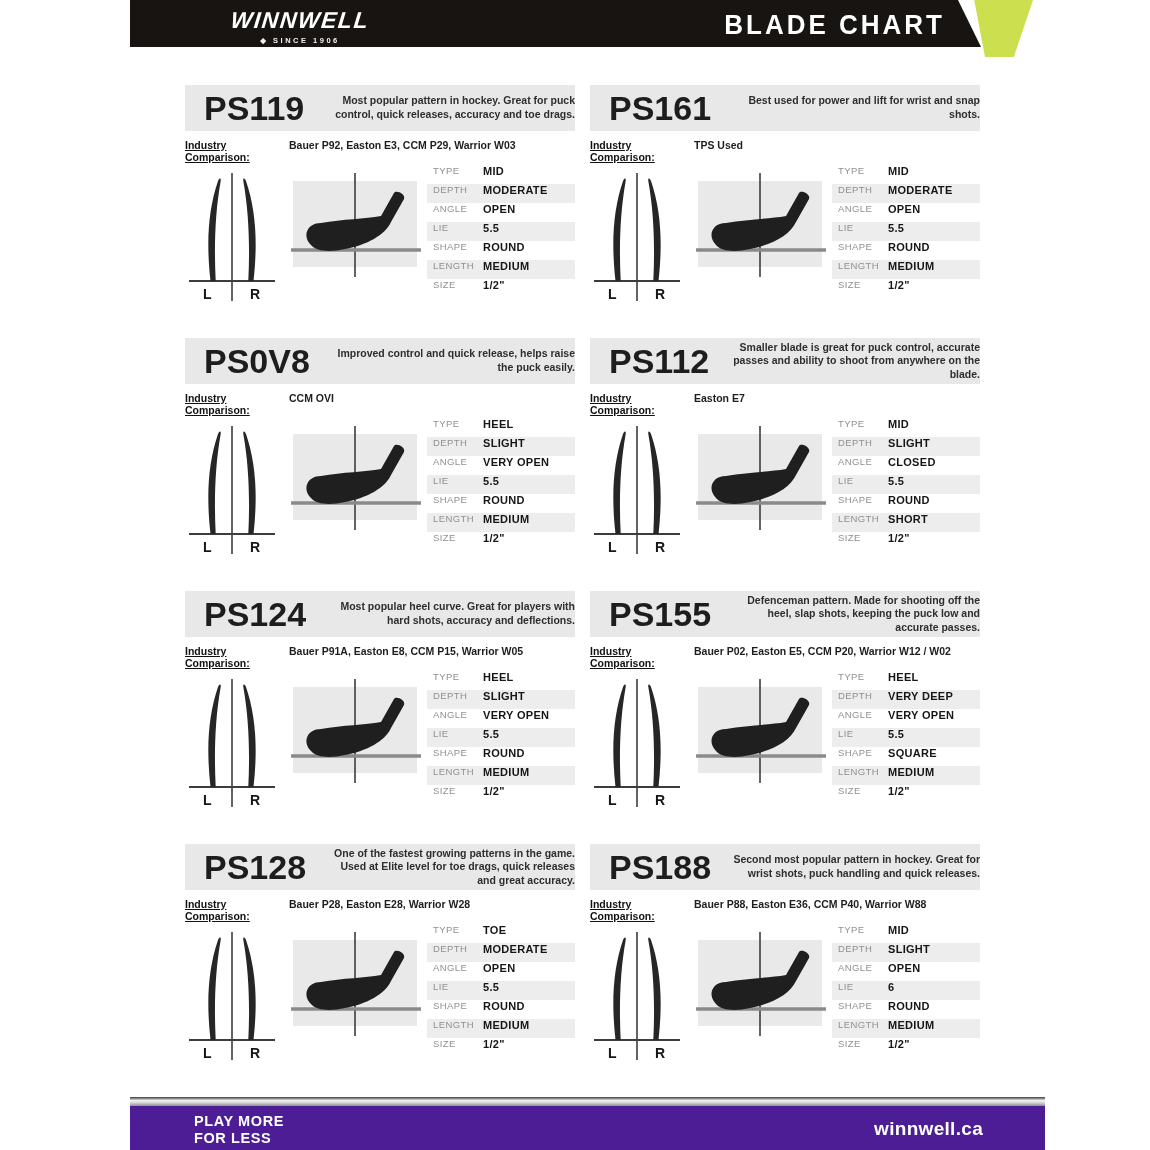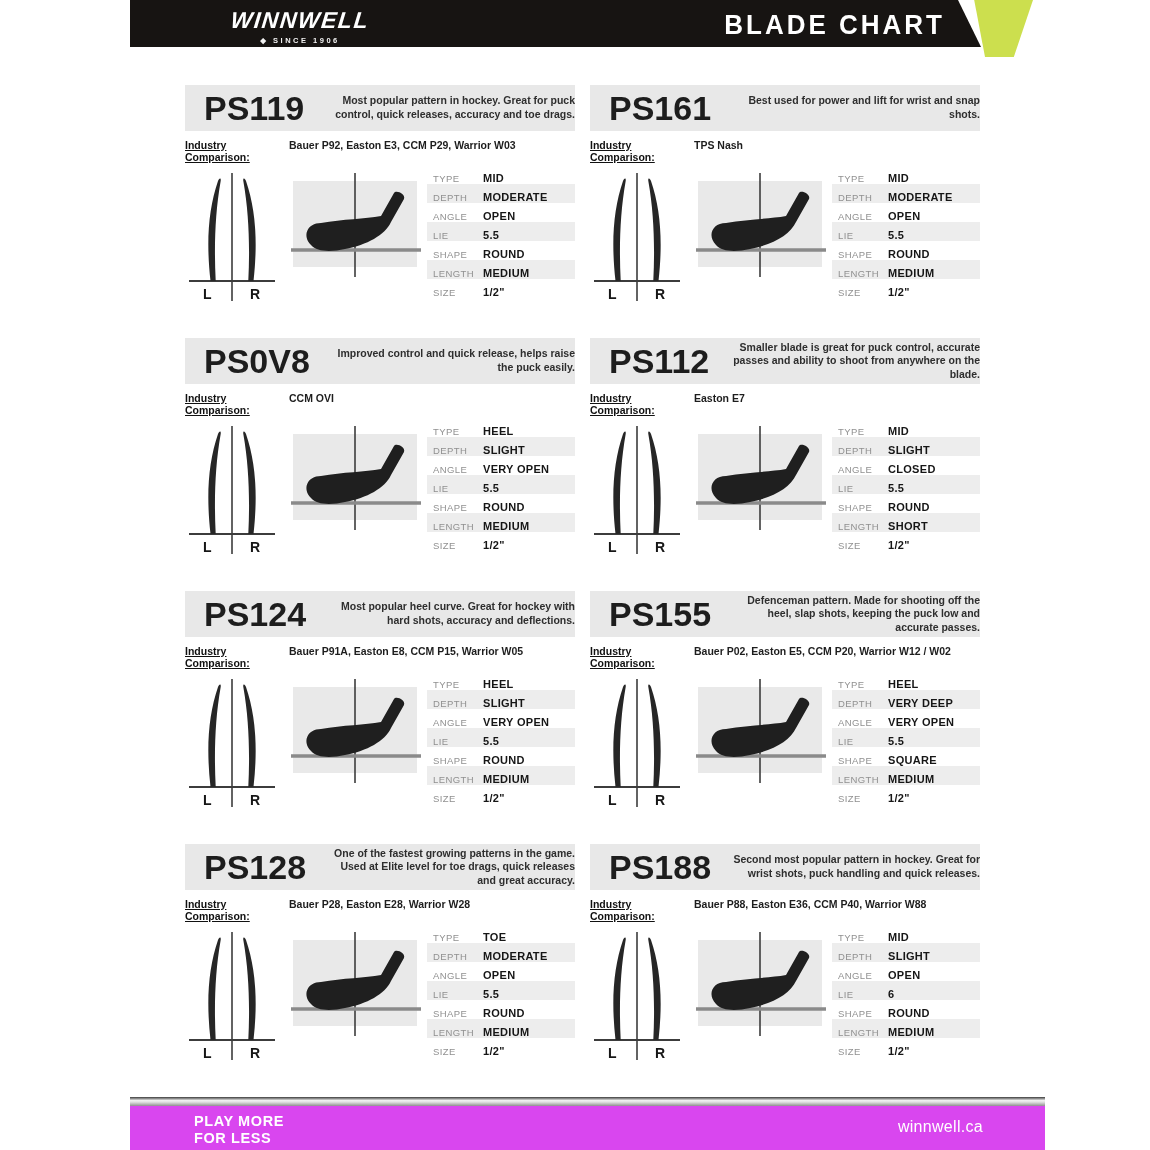--- a/index.html
+++ b/index.html
@@ -30,32 +30,32 @@
   .pname{margin:0;font-size:34px;font-weight:700;letter-spacing:0;padding-left:19px;line-height:1;}
   .pdesc{margin:0 0 0 auto;width:252px;text-align:right;font-size:10.5px;font-weight:700;
     color:#2e2e2e;line-height:1.3;padding:2px 0 2px 0;}
   .comp-row{display:flex;margin-top:8px;font-size:10.5px;font-weight:700;align-items:baseline;}
   .comp-label{flex:0 0 104px;color:#111;text-decoration:underline;}
   .comp-value{color:#1d1d1d;}
   .card-body{display:flex;margin-top:6px;height:140px;}
   .front-view{width:94px;flex:0 0 94px;}
   .side-view{flex:0 0 132px;margin-left:12px;padding-top:4px;}
   .specs{margin-left:auto;width:148px;margin-top:-4px;}
-  .spec-row{display:flex;align-items:flex-end;height:19px;padding:0 6px;}
+  .spec-row{display:flex;align-items:flex-start;height:19px;padding:0 6px;}
   .spec-row:nth-child(even){background:#ededed;}
   .spec-key{flex:0 0 50px;font-size:9.5px;color:#909090;letter-spacing:.4px;}
   .spec-val{font-size:11px;font-weight:700;color:#161616;letter-spacing:.3px;}
 
   
   .footer-shine{position:absolute;left:0;top:1097px;width:915px;height:9px;
     background:linear-gradient(180deg,#3b3b3b 0%,#f4f4f4 40%,#d2d2d2 65%,#8f8f8f 100%);}
-  .footer-bar{position:absolute;left:0;top:1106px;width:915px;height:44px;background:#d946ef;color:#fff;}
+  .footer-bar{position:absolute;left:0;top:1106px;width:915px;height:44px;background:#4c1d95;color:#fff;}
   .footer-tagline{position:absolute;left:64px;top:7px;font-size:14.5px;font-weight:700;
     line-height:1.16;letter-spacing:.6px;}
-  .footer-site{position:absolute;right:62px;top:12px;font-size:16px;font-weight:400;letter-spacing:.3px;}
+  .footer-site{position:absolute;right:62px;top:12px;font-size:19px;font-weight:700;letter-spacing:.3px;}
 </style>
 </head>
 <body>
 
 <div class="page">
 
   <div class="topbar">
     <div class="topbar-black"></div>
     <div class="accent-flag"></div>
     <div class="logo-block">
@@ -131,21 +131,21 @@
     </div>
   </section>
 
   <section class="card">
     <div class="card-head">
       <h2 class="pname">PS161</h2>
       <p class="pdesc">Best used for power and lift for wrist and snap shots.</p>
     </div>
     <div class="comp-row">
       <span class="comp-label">Industry Comparison:</span>
-      <span class="comp-value">TPS Nash</span>
+      <span class="comp-value">TPS Used</span>
     </div>
     <div class="card-body">
 
       <div class="front-view">
         <svg width="94" height="138" viewBox="0 0 94 138">
           <line x1="47" y1="4" x2="47" y2="132" stroke="#3c3c3c" stroke-width="1.6"></line>
           <line x1="4" y1="112" x2="90" y2="112" stroke="#3c3c3c" stroke-width="2"></line>
           <path d="M25.5 112 C 21 72 23.5 40 33 12 C 34.2 8.6 36.4 8.6 35.6 12.4 C 30 44 29 78 30.7 112 Z" fill="#262626"></path>
           <path d="M68.5 112 C 73 72 70.5 40 61 12 C 59.8 8.6 57.6 8.6 58.4 12.4 C 64 44 65 78 63.3 112 Z" fill="#262626"></path>
           <text x="18" y="130" font-size="14" font-weight="bold" fill="#161616">L</text>
@@ -322,21 +322,21 @@
           <span class="spec-val">1/2"</span>
         </div>
       </div>
 
     </div>
   </section>
 
   <section class="card">
     <div class="card-head">
       <h2 class="pname">PS124</h2>
-      <p class="pdesc">Most popular heel curve. Great for hockey with hard shots, accuracy and deflections.</p>
+      <p class="pdesc">Most popular heel curve. Great for players with hard shots, accuracy and deflections.</p>
     </div>
     <div class="comp-row">
       <span class="comp-label">Industry Comparison:</span>
       <span class="comp-value">Bauer P91A, Easton E8, CCM P15, Warrior W05</span>
     </div>
     <div class="card-body">
 
       <div class="front-view">
         <svg width="94" height="138" viewBox="0 0 94 138">
           <line x1="47" y1="4" x2="47" y2="132" stroke="#3c3c3c" stroke-width="1.6"></line>

